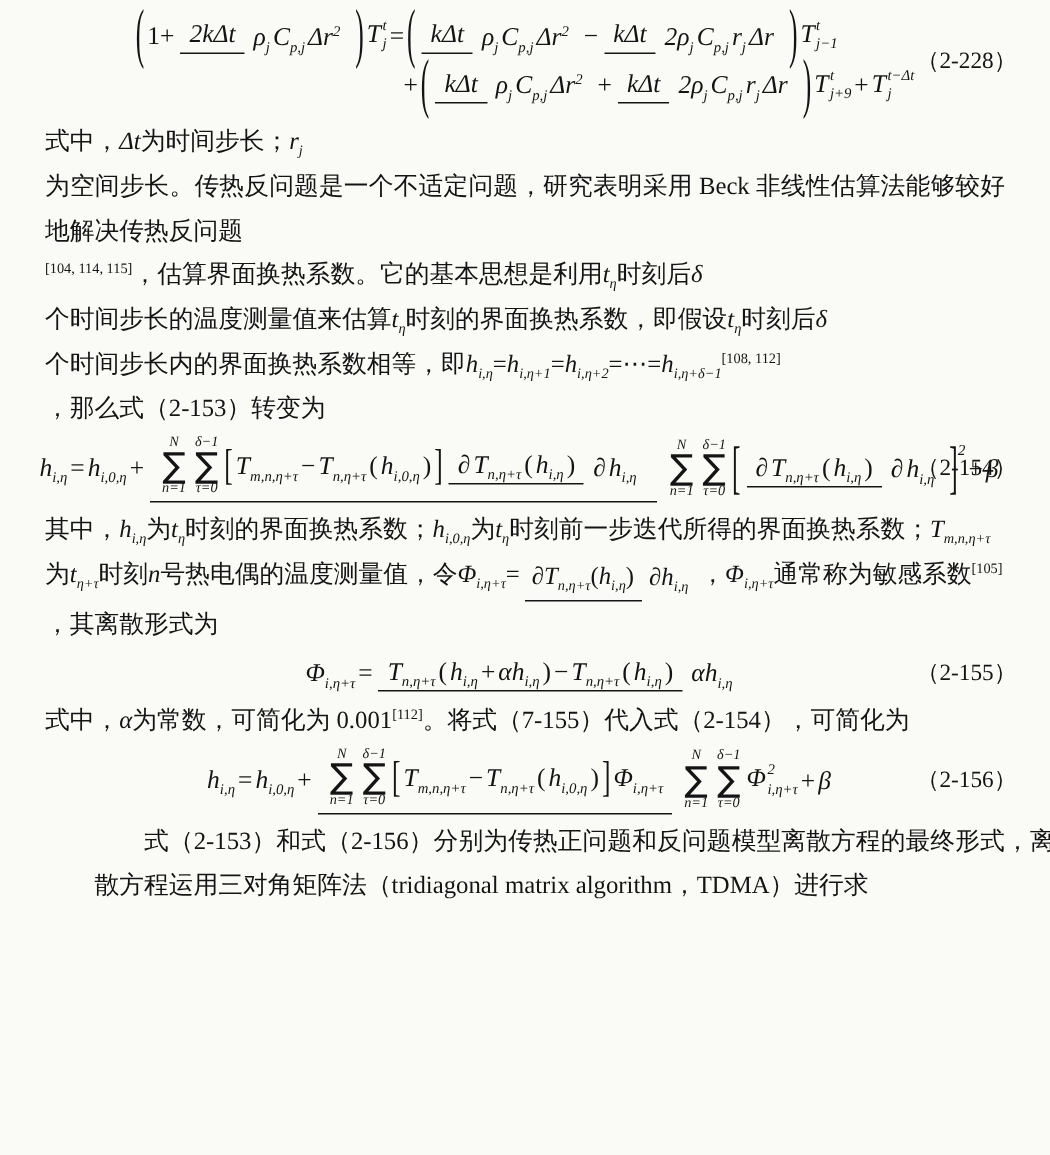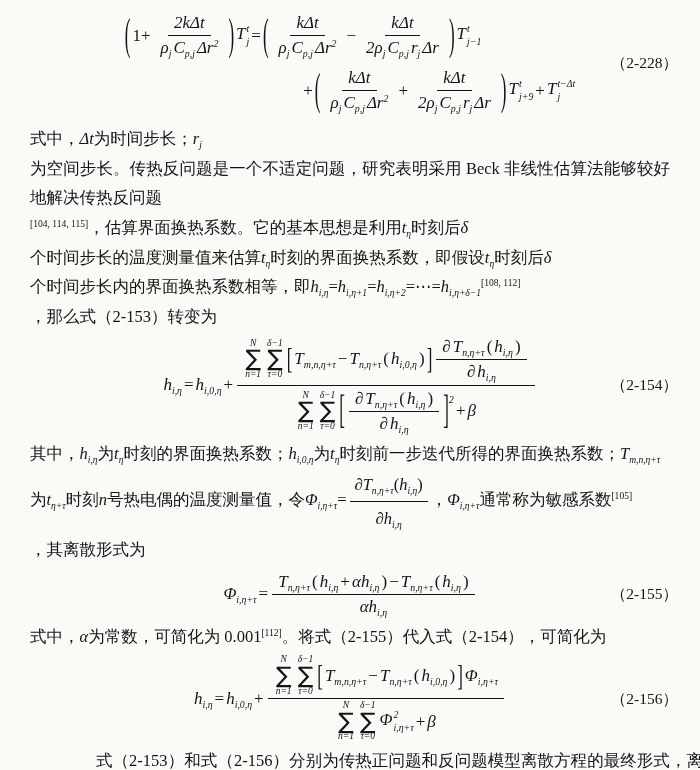--- a/index.html
+++ b/index.html
@@ -42,21 +42,21 @@
   .m-tok sub{font-size:0.58em;font-style:italic;line-height:0;vertical-align:-0.45em;}
   .m-tok sup{font-size:0.58em;line-height:0;vertical-align:0.6em;}
   .eq-block .m-tok sup{font-style:italic;}
   .eq-block .m-tok{margin:0 1px;}
   .m-ud{
     display:inline-flex;flex-direction:column;align-items:flex-start;
     vertical-align:middle;font-size:0.58em;line-height:1.25;
     font-style:italic;margin-left:1px;
   }
   .m-frac{
-    display:inline-flex;flex-direction:column;align-items:center;
+    display:inline-flex;align-items:center;
     vertical-align:middle;margin:0 3px;
   }
   .fn{display:inline-flex;align-items:center;justify-content:center;
       border-bottom:1.3px solid currentColor;padding:1px 5px 2px;}
   .fd{display:inline-flex;align-items:center;padding:2px 5px 1px;}
   .m-sum{
     display:inline-flex;flex-direction:column;align-items:center;
     line-height:1;margin:0 3px;font-style:normal;
   }
   .m-sum .lim{font-size:9.5px;font-style:italic;}
@@ -290,21 +290,21 @@
             <span class="m-tok">)</span>
           </span>
           <span class="fd">
             <span class="m-tok"><i>αh</i><sub>i,η</sub></span>
           </span>
         </span>
       </div>
     <span class="eq-no">（2-155）</span>
   </div>
 
-  <p class="para"><span class="m-tok">式中，</span><span class="m-tok"><i>α</i></span><span class="m-tok"> 为常数，可简化为 0.001</span><span class="m-tok"><sup>[112]</sup></span><span class="m-tok">。将式（2-155）代入式（2-154），可简化为</span></p>
+  <p class="para"><span class="m-tok">式中，</span><span class="m-tok"><i>α</i></span><span class="m-tok"> 为常数，可简化为 0.001</span><span class="m-tok"><sup>[112]</sup></span><span class="m-tok">。将式（7-155）代入式（2-154），可简化为</span></p>
 
   <div class="eq-block" id="eq156">
     <div class="eq-line">
         <span class="m-tok"><i>h</i><sub>i,η</sub></span>
         <span class="m-tok">=</span>
         <span class="m-tok"><i>h</i><sub>i,0,η</sub></span>
         <span class="m-tok">+</span>
         <span class="m-frac">
           <span class="fn">
             <span class="m-sum">

